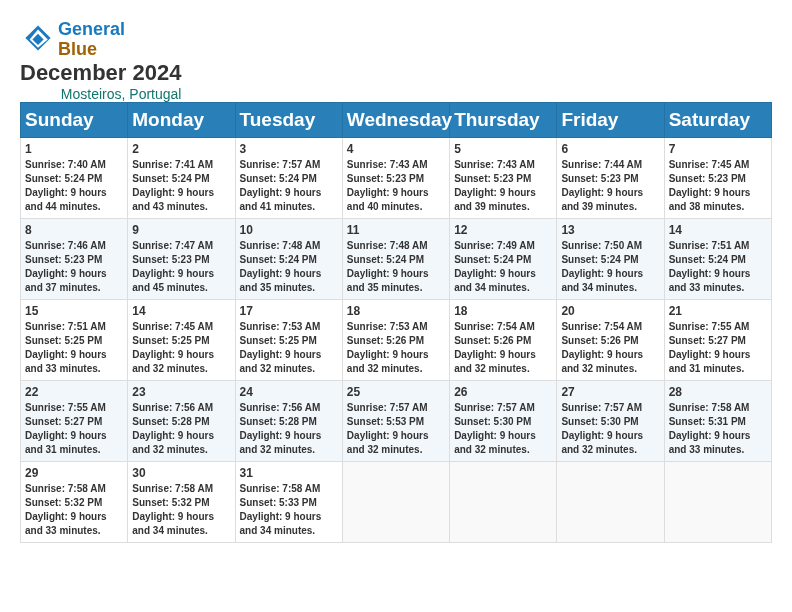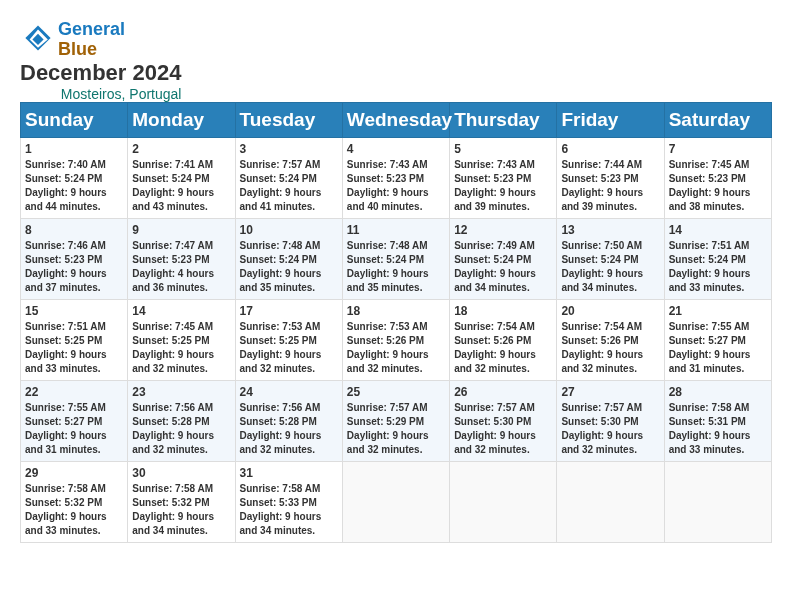--- a/index.html
+++ b/index.html
@@ -154,21 +154,21 @@
           <div class="cell-content"><span>Sunrise: 7:45 AM</span><br><span>Sunset: 5:23 PM</span><br><span>Daylight: 9 hours and 38 minutes.</span></div>
         </td>
       </tr>
       <tr>
         <td>
           <span class="day-num">8</span>
           <div class="cell-content"><span>Sunrise: 7:46 AM</span><br><span>Sunset: 5:23 PM</span><br><span>Daylight: 9 hours and 37 minutes.</span></div>
         </td>
         <td>
           <span class="day-num">9</span>
-          <div class="cell-content"><span>Sunrise: 7:47 AM</span><br><span>Sunset: 5:23 PM</span><br><span>Daylight: 4 hours and 36 minutes.</span></div>
+          <div class="cell-content"><span>Sunrise: 7:47 AM</span><br><span>Sunset: 5:23 PM</span><br><span>Daylight: 9 hours and 45 minutes.</span></div>
         </td>
         <td>
           <span class="day-num">10</span>
           <div class="cell-content"><span>Sunrise: 7:48 AM</span><br><span>Sunset: 5:24 PM</span><br><span>Daylight: 9 hours and 35 minutes.</span></div>
         </td>
         <td>
           <span class="day-num">11</span>
           <div class="cell-content"><span>Sunrise: 7:48 AM</span><br><span>Sunset: 5:24 PM</span><br><span>Daylight: 9 hours and 35 minutes.</span></div>
         </td>
         <td>
@@ -222,21 +222,21 @@
         <td>
           <span class="day-num">23</span>
           <div class="cell-content"><span>Sunrise: 7:56 AM</span><br><span>Sunset: 5:28 PM</span><br><span>Daylight: 9 hours and 32 minutes.</span></div>
         </td>
         <td>
           <span class="day-num">24</span>
           <div class="cell-content"><span>Sunrise: 7:56 AM</span><br><span>Sunset: 5:28 PM</span><br><span>Daylight: 9 hours and 32 minutes.</span></div>
         </td>
         <td>
           <span class="day-num">25</span>
-          <div class="cell-content"><span>Sunrise: 7:57 AM</span><br><span>Sunset: 5:29 PM</span><br><span>Daylight: 9 hours and 32 minutes.</span></div>
+          <div class="cell-content"><span>Sunrise: 7:57 AM</span><br><span>Sunset: 5:53 PM</span><br><span>Daylight: 9 hours and 32 minutes.</span></div>
         </td>
         <td>
           <span class="day-num">26</span>
           <div class="cell-content"><span>Sunrise: 7:57 AM</span><br><span>Sunset: 5:30 PM</span><br><span>Daylight: 9 hours and 32 minutes.</span></div>
         </td>
         <td>
           <span class="day-num">27</span>
           <div class="cell-content"><span>Sunrise: 7:57 AM</span><br><span>Sunset: 5:30 PM</span><br><span>Daylight: 9 hours and 32 minutes.</span></div>
         </td>
         <td>

